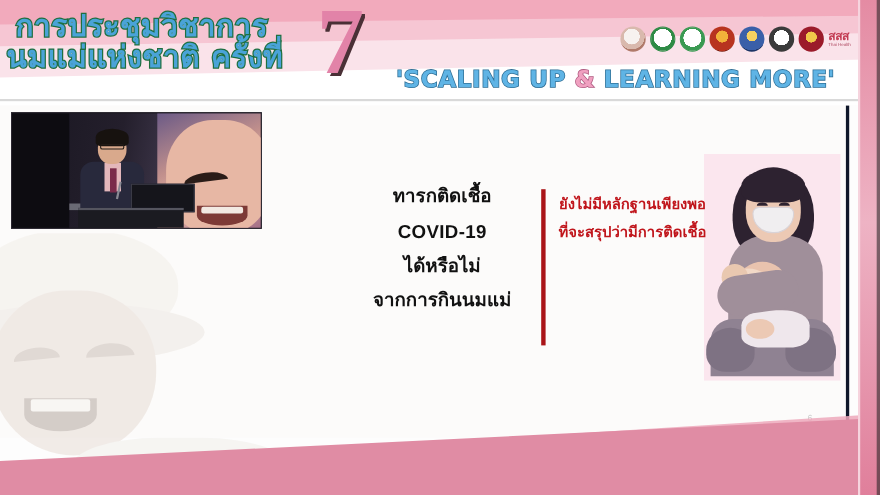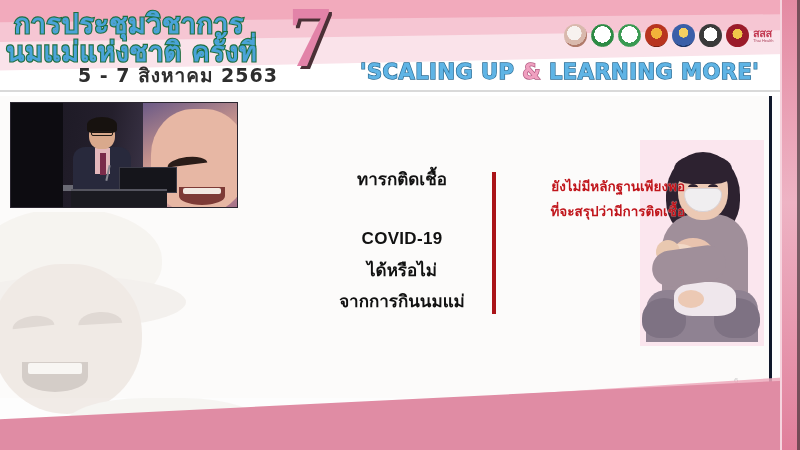--- a/index.html
+++ b/index.html
@@ -157,21 +157,21 @@
   .v-podium { position:absolute; left:60px; top:86px; width:96px; height:22px; background:#1b1b21; border-top:2px solid #55555f; }
   .v-podium-2 { position:absolute; left:52px; top:82px; width:112px; height:6px; background:#6a6a74; }
   .v-mic { position:absolute; left:96px; top:62px; width:2px; height:16px; background:#8a8a94; transform:rotate(12deg); }
 
   
   .qtext {
     position:absolute; left:322px; top:68px; width:160px; text-align:center;
     font-family:"DejaVu Sans", sans-serif; color:#111111; font-size:17px; line-height:1.85;
     font-weight:600;
   }
-  .qtext .en { font-family:"Liberation Sans", sans-serif; font-weight:bold; letter-spacing:.3px;margin-top:28px; }
+  .qtext .en { font-family:"Liberation Sans", sans-serif; font-weight:bold; letter-spacing:.3px; }
 
   
   .divider {
     position:absolute; left:492px; top:76px; width:4px; height:142px; background:#aa1418;
   }
 
   
   .illus {
     position:absolute; left:640px; top:44px; width:124px; height:206px;
     background:#fbe6ee; overflow:hidden;
@@ -188,21 +188,21 @@
   .il-baby { position:absolute; left:20px; top:104px; width:40px; height:30px; border-radius:50%; background:#f2d9c7; }
   .il-baby-head { position:absolute; left:16px; top:100px; width:24px; height:24px; border-radius:50%; background:#e9c8b0; }
   .il-lap { position:absolute; left:6px; top:150px; width:112px; height:52px; border-radius:20px 20px 0 0; background:#8f8292; }
   .il-knee-l { position:absolute; left:2px; top:158px; width:44px; height:40px; border-radius:50% 50% 40% 40%; background:#7e7283; }
   .il-knee-r { position:absolute; left:74px; top:158px; width:46px; height:40px; border-radius:50% 50% 40% 40%; background:#7e7283; }
   .il-blanket { position:absolute; left:34px; top:142px; width:62px; height:34px; border-radius:40% 40% 30% 30%; background:#efe7ec; }
   .il-hand { position:absolute; left:38px; top:150px; width:26px; height:18px; border-radius:50%; background:#ecc9b4; }
 
   
   .atext {
-    position:absolute; left:495px; top:78px; width:190px; text-align:right;
+    position:absolute; left:480px; top:78px; width:190px; text-align:center;
     font-family:"DejaVu Sans", sans-serif; color:#c0151b; font-size:13.5px;
     line-height:1.85; font-weight:600; text-shadow:0 0 1px rgba(255,255,255,.9);
   }
 
   .slide-number {
     position:absolute; left:734px; top:280px; font-size:8px; color:#cccccc;
     font-family:"Liberation Sans", sans-serif;
   }
 </style>
 </head>
@@ -211,21 +211,20 @@
 <div id="stage">
 
   <div class="header">
     <div class="hdr-band-a"></div>
     <div class="hdr-band-b"></div>
     <div class="hdr-band-c"></div>
     <div class="hdr-white"></div>
 
     <div class="thai-title-1">การประชุมวิชาการ</div>
     <div class="thai-title-2">นมแม่แห่งชาติ ครั้งที่</div>
-    <div class="thai-date">5 - 7 สิงหาคม 2563</div>
     <div class="big-seven">7</div>
 
     <div class="eng-title"><span>'SCALING UP </span><span class="amp">&amp;</span><span> LEARNING MORE'</span></div>
 
     <div class="logos">
       <span class="logo logo-l1"></span>
       <span class="logo logo-l2"></span>
       <span class="logo logo-l3"></span>
       <span class="logo logo-l4"></span>
       <span class="logo logo-l5"></span>

